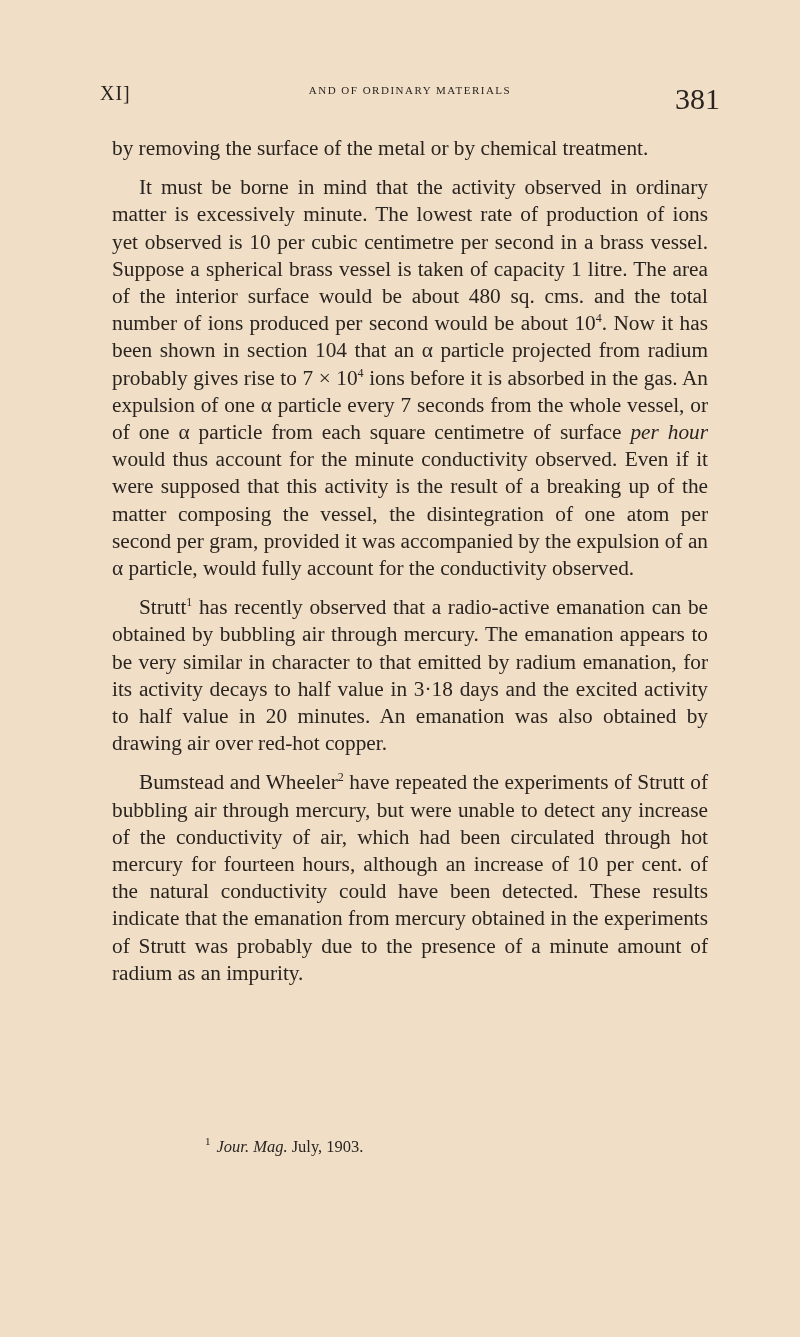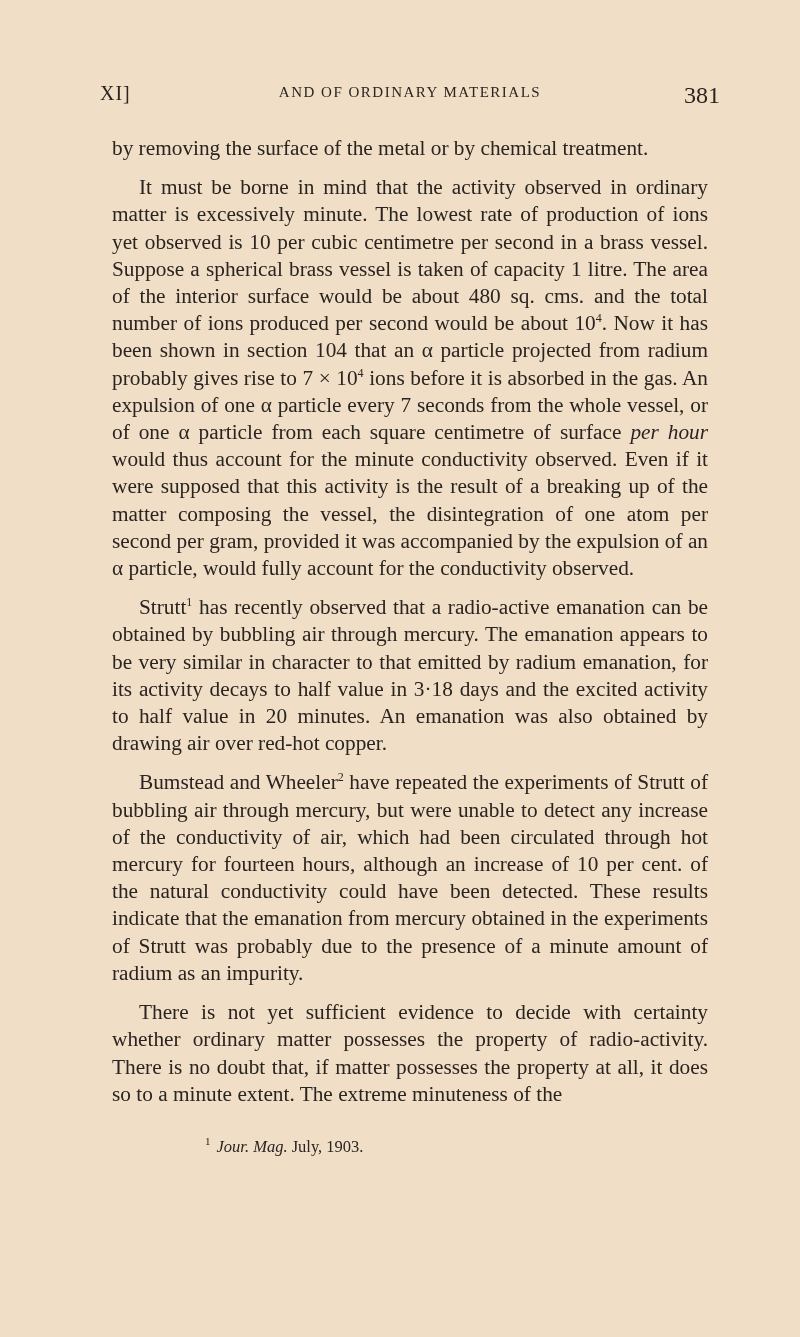--- a/index.html
+++ b/index.html
@@ -9,22 +9,22 @@
     font-family:"DejaVu Serif","Liberation Serif",serif;
     color:#2a2420;
     position:relative;
   }
   .page { position:absolute; left:0; top:0; width:754px; height:1337px; }
   .header {
     position:absolute; top:82px; left:100px; width:620px; height:30px;
     font-family:"Liberation Serif",serif;
   }
   .hdr-left { position:absolute; left:0; top:0; font-size:20px; letter-spacing:1px; }
-  .hdr-center { position:absolute; left:0; right:0; top:2px; text-align:center; font-size:15px; letter-spacing:1.5px; }
-  .hdr-right { position:absolute; right:0; top:0; font-size:24px; }
+  .hdr-center { position:absolute; left:0; right:0; top:2px; text-align:center; font-size:11px; letter-spacing:1.5px; }
+  .hdr-right { position:absolute; right:0; top:0; font-size:30px; }
   .body-text {
     position:absolute; top:123px; left:100px; width:620px;
     font-family:"Liberation Serif",serif;
     font-size:21.3px; line-height:27.2px;
     text-align:justify;
   }
   .body-text p { margin:12px; text-indent:0; }
   .body-text p.indent { text-indent:27px; }
   sup { font-size:12px; line-height:0; vertical-align:super; }
   .footnotes {
@@ -43,19 +43,18 @@
     <span class="hdr-left">XI]</span>
     <span class="hdr-center">AND OF ORDINARY MATERIALS</span>
     <span class="hdr-right">381</span>
   </div>
 
   <div class="body-text" id="body-text">
       <p>by removing the surface of the metal or by chemical treatment.</p>
       <p class="indent">It must be borne in mind that the activity observed in ordinary matter is excessively minute. The lowest rate of production of ions yet observed is 10 per cubic centimetre per second in a brass vessel. Suppose a spherical brass vessel is taken of capacity 1 litre. The area of the interior surface would be about 480 sq. cms. and the total number of ions produced per second would be about 10<sup>4</sup>. Now it has been shown in section 104 that an α particle projected from radium probably gives rise to 7 × 10<sup>4</sup> ions before it is absorbed in the gas. An expulsion of one α particle every 7 seconds from the whole vessel, or of one α particle from each square centimetre of surface <i>per hour</i> would thus account for the minute conductivity observed. Even if it were supposed that this activity is the result of a breaking up of the matter composing the vessel, the disintegration of one atom per second per gram, provided it was accompanied by the expulsion of an α particle, would fully account for the conductivity observed.</p>
       <p class="indent">Strutt<sup>1</sup> has recently observed that a radio-active emanation can be obtained by bubbling air through mercury. The emanation appears to be very similar in character to that emitted by radium emanation, for its activity decays to half value in 3·18 days and the excited activity to half value in 20 minutes. An emanation was also obtained by drawing air over red-hot copper.</p>
       <p class="indent">Bumstead and Wheeler<sup>2</sup> have repeated the experiments of Strutt of bubbling air through mercury, but were unable to detect any increase of the conductivity of air, which had been circulated through hot mercury for fourteen hours, although an increase of 10 per cent. of the natural conductivity could have been detected. These results indicate that the emanation from mercury obtained in the experiments of Strutt was probably due to the presence of a minute amount of radium as an impurity.</p>
-      <p class="indent">There is not yet sufficient evidence to decide with certainty whether ordinary matter possesses the property of radio-activity. There is no doubt that, if matter possesses the property at all, it does so to a minute extent. The extreme minuteness of the</p>
     </div>
 
   <div class="footnotes" id="footnotes">
       <div><span class="fn-mark">1</span><i>Jour. Mag.</i> July, 1903.</div>
     </div>
 </div>
 
 </body></html>

